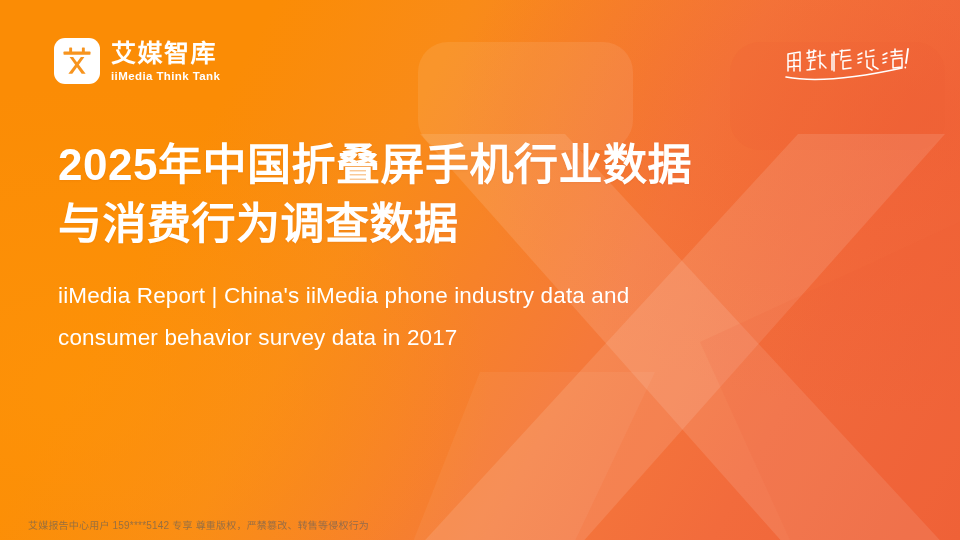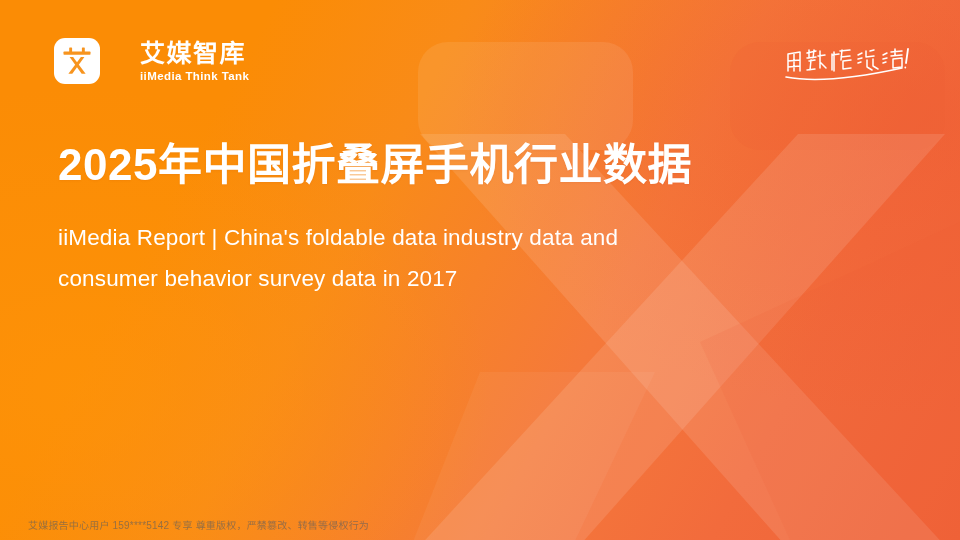--- a/index.html
+++ b/index.html
@@ -64,21 +64,21 @@
     width: 46px;
     height: 46px;
     border-radius: 11px;
     background: #ffffff;
     display: flex;
     align-items: center;
     justify-content: center;
     flex: none;
   }
   .logo-mark svg { display: block; }
-  .logo-text { display: flex; flex-direction: column; justify-content: flex-end; margin-left: 29px; }
+  .logo-text { display: flex; flex-direction: column; justify-content: flex-end; }
   .logo-cn {
     color: #ffffff;
     font-size: 25px;
     font-weight: 700;
     letter-spacing: 1.5px;
     line-height: 1.08;
     white-space: nowrap;
   }
   .logo-en {
     color: #ffffff;
@@ -229,19 +229,19 @@
         <path d="M126 5 L124 19" stroke-width="1.8"></path>
         <circle cx="123.3" cy="23.5" r="0.9" fill="#ffffff" stroke="none"></circle>
 
         <path d="M4 33 C 30 38, 70 35, 120 24" stroke-width="1.6"></path>
       </g>
     </svg>
     <div class="slogan-fallback">用数据说话!</div>
   </div>
 
   <div class="title-block">
-    <h1 class="title-cn"><span>2025年中国折叠屏手机行业数据</span><br></h1>
-    <p class="subtitle-en"><span>iiMedia Report | China's foldable data industry data and</span><br><span>consumer behavior survey data in 2017</span></p>
+    <h1 class="title-cn"><span>2025年中国折叠屏手机行业数据</span><br><span>与消费行为调查数据</span></h1>
+    <p class="subtitle-en"><span>iiMedia Report | China's iiMedia phone industry data and</span><br><span>consumer behavior survey data in 2017</span></p>
   </div>
 
   <div class="footer-watermark">艾媒报告中心用户 159****5142 专享 尊重版权，严禁篡改、转售等侵权行为</div>
 
 </div>
 
 </body></html>

